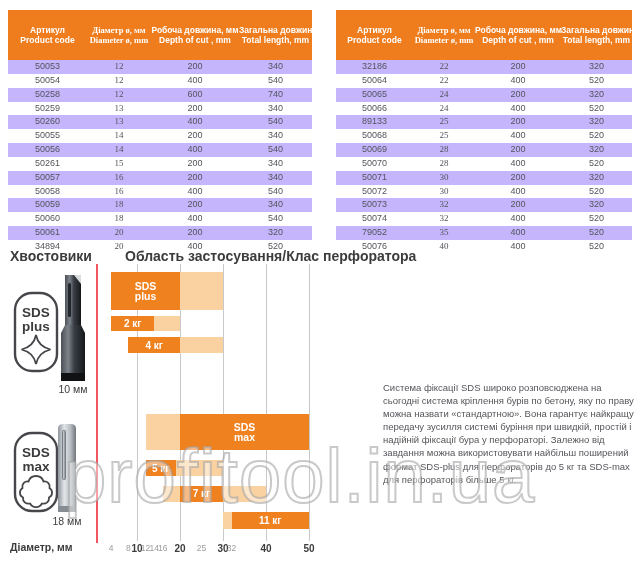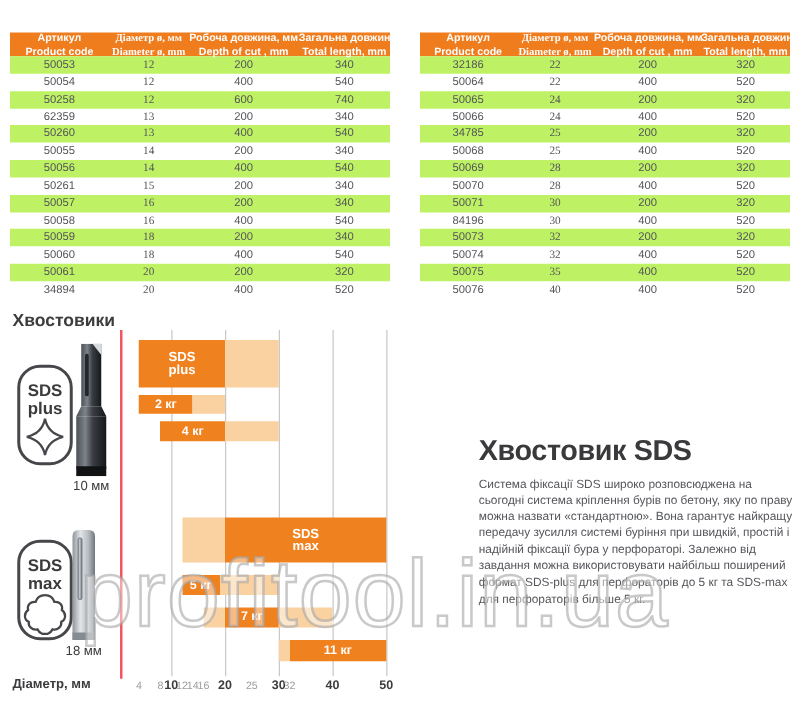--- a/index.html
+++ b/index.html
@@ -6,25 +6,25 @@
   html,body { background:#fff; }
   .page {
     position:relative; width:640px; height:569px; overflow:hidden;
     background:#fff; font-family:"Liberation Sans", sans-serif;
   }
 
   
   .spec-table { position:absolute; top:10px; }
   .spec-table.left  { left:8px;   width:304px; }
   .spec-table.right { left:336px; width:296px; }
-  .t-head { display:flex; background:#EF7D1E; height:19px; align-items:center;margin-top:16px; }
+  .t-head { display:flex; background:#EF7D1E; height:50px; align-items:center; }
   .h-cell { text-align:center; color:#fff; }
   .h-uk,.h-en { font-size:8.5px; font-weight:bold; line-height:10.5px; white-space:nowrap; }
   .t-row { display:flex; height:13.85px; align-items:center; }
-  .t-row.alt { background:#bef264;justify-content:center; }
+  .t-row.alt { background:#c4b5fd;justify-content:center; }
   .t-cell { font-size:9px; color:#54555A; text-align:center; line-height:13.85px; }
   .c0{width:26%;} .c1{width:21%;font-family:Liberation Serif, serif;} .c2{width:29%;} .c3{width:24%;}
 
   
   .sec-label { position:absolute; top:248px; font-size:14px; font-weight:bold; color:#3C3C3E; }
   #shanks-label { left:10px; }
   #chart-title  { left:125px; }
   #axis-title   { position:absolute; left:10px; top:541px; font-size:10.5px; font-weight:bold; color:#3C3C3E; }
 
   
@@ -92,21 +92,21 @@
         <div class="t-cell c2">400</div>
         <div class="t-cell c3">540</div>
       </div>
       <div class="t-row alt">
         <div class="t-cell c0">50258</div>
         <div class="t-cell c1">12</div>
         <div class="t-cell c2">600</div>
         <div class="t-cell c3">740</div>
       </div>
       <div class="t-row">
-        <div class="t-cell c0">62359</div>
+        <div class="t-cell c0">50259</div>
         <div class="t-cell c1">13</div>
         <div class="t-cell c2">200</div>
         <div class="t-cell c3">340</div>
       </div>
       <div class="t-row alt">
         <div class="t-cell c0">50260</div>
         <div class="t-cell c1">13</div>
         <div class="t-cell c2">400</div>
         <div class="t-cell c3">540</div>
       </div>
@@ -202,21 +202,21 @@
         <div class="t-cell c2">200</div>
         <div class="t-cell c3">320</div>
       </div>
       <div class="t-row">
         <div class="t-cell c0">50066</div>
         <div class="t-cell c1">24</div>
         <div class="t-cell c2">400</div>
         <div class="t-cell c3">520</div>
       </div>
       <div class="t-row alt">
-        <div class="t-cell c0">34785</div>
+        <div class="t-cell c0">89133</div>
         <div class="t-cell c1">25</div>
         <div class="t-cell c2">200</div>
         <div class="t-cell c3">320</div>
       </div>
       <div class="t-row">
         <div class="t-cell c0">50068</div>
         <div class="t-cell c1">25</div>
         <div class="t-cell c2">400</div>
         <div class="t-cell c3">520</div>
       </div>
@@ -232,52 +232,53 @@
         <div class="t-cell c2">400</div>
         <div class="t-cell c3">520</div>
       </div>
       <div class="t-row alt">
         <div class="t-cell c0">50071</div>
         <div class="t-cell c1">30</div>
         <div class="t-cell c2">200</div>
         <div class="t-cell c3">320</div>
       </div>
       <div class="t-row">
-        <div class="t-cell c0">84196</div>
+        <div class="t-cell c0">50072</div>
         <div class="t-cell c1">30</div>
         <div class="t-cell c2">400</div>
         <div class="t-cell c3">520</div>
       </div>
       <div class="t-row alt">
         <div class="t-cell c0">50073</div>
         <div class="t-cell c1">32</div>
         <div class="t-cell c2">200</div>
         <div class="t-cell c3">320</div>
       </div>
       <div class="t-row">
         <div class="t-cell c0">50074</div>
         <div class="t-cell c1">32</div>
         <div class="t-cell c2">400</div>
         <div class="t-cell c3">520</div>
       </div>
       <div class="t-row alt">
-        <div class="t-cell c0">50075</div>
+        <div class="t-cell c0">79052</div>
         <div class="t-cell c1">35</div>
         <div class="t-cell c2">400</div>
         <div class="t-cell c3">520</div>
       </div>
       <div class="t-row">
         <div class="t-cell c0">50076</div>
         <div class="t-cell c1">40</div>
         <div class="t-cell c2">400</div>
         <div class="t-cell c3">520</div>
       </div>
     </div>
 
   <div id="shanks-label" class="sec-label">Хвостовики</div>
+  <div id="chart-title" class="sec-label">Область застосування/Клас перфоратора</div>
 
   <svg class="abs" style="left:13px; top:291px;" width="46" height="82" viewBox="0 0 46 82">
     <rect x="2" y="2" width="42" height="78" rx="17" fill="#fff" stroke="#47474B" stroke-width="2.4"></rect>
     <text x="23" y="26" text-anchor="middle" font-size="13.5" font-weight="bold" fill="#3B3B3D" font-family="Liberation Sans, sans-serif">SDS</text>
     <text x="23" y="40" text-anchor="middle" font-size="13.5" font-weight="bold" fill="#3B3B3D" font-family="Liberation Sans, sans-serif">plus</text>
     <path d="M23,44 C24.6,52 28.8,56.4 37.5,58.5 C28.8,60.6 24.6,65 23,73 C21.4,65 17.2,60.6 8.5,58.5 C17.2,56.4 21.4,52 23,44 Z" fill="none" stroke="#47474B" stroke-width="1.8"></path>
   </svg>
 
   <svg class="abs" style="left:56px; top:275px;" width="34" height="106" viewBox="0 0 34 106">
     <defs>
@@ -374,17 +375,16 @@
       <div class="tick minor" style="left: 142.2px;">14</div>
       <div class="tick minor" style="left: 150.8px;">16</div>
       <div class="tick major" style="left: 168px;">20</div>
       <div class="tick minor" style="left: 189.5px;">25</div>
       <div class="tick major" style="left: 211px;">30</div>
       <div class="tick minor" style="left: 219.6px;">32</div>
       <div class="tick major" style="left: 254px;">40</div>
       <div class="tick major" style="left: 297px; text-align: center;">50</div>
     </div>
 
-  <div id="article-title">Хвостовик SDS</div>
   <div id="article-body">Система фіксації SDS широко розповсюджена на сьогодні система кріплення бурів по бетону, яку по праву можна назвати «стандартною». Вона гарантує найкращу передачу зусилля системі буріння при швидкій, простій і надійній фіксації бура у перфораторі. Залежно від завдання можна використовувати найбільш поширений формат SDS-plus для перфораторів до 5 кг та SDS-max для перфораторів більше 5 кг.</div>
 
   <div id="watermark">profitool.in.ua</div>
 </div>
 
 </body></html>

